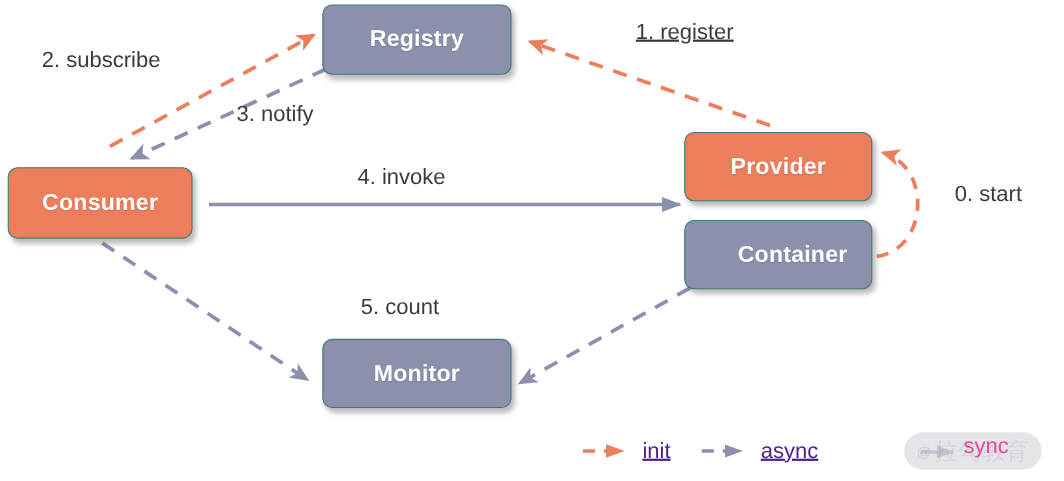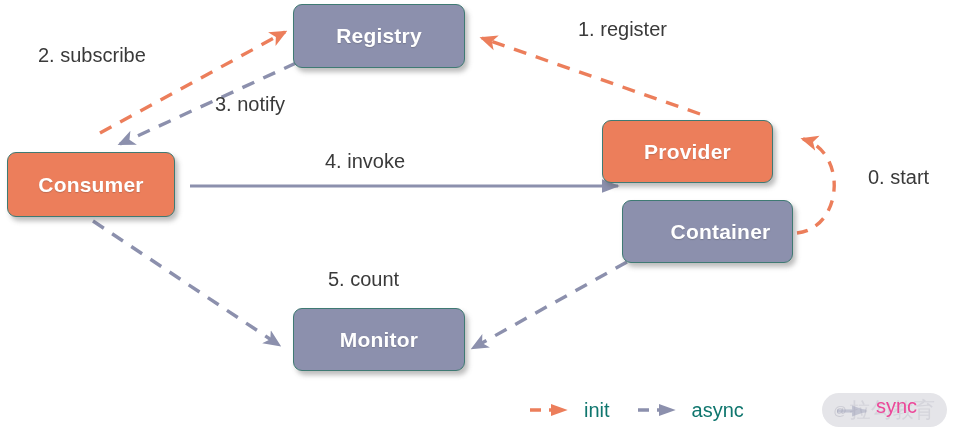--- a/index.html
+++ b/index.html
@@ -59,23 +59,24 @@
     display: flex;
     align-items: center;
     gap: 26px;
   }
   .legend-item {
     display: flex;
     align-items: center;
     gap: 8px;
   }
   .legend-label {
-    color: #0f766e;
+    color: #4c1d95;
     font-size: 20px;
     white-space: nowrap;
+    text-decoration: underline;
   }
   .legend-swatch { display: block; }
   .watermark {
     position: absolute;
     left: 822px;
     top: 393px;
     width: 125px;
     height: 34px;
     border-radius: 17px;
     background: #e4e4e8;
@@ -152,35 +153,35 @@
   </svg>
 
   <div class="node purple" style="left:293px; top:4px; width:172px; height:64px;text-align:right;">
     <span>Registry</span>
   </div>
 
   <div class="node orange" style="left:7px; top:152px; width:168px; height:65px;text-align:right;">
     <span>Consumer</span>
   </div>
 
-  <div class="node orange" style="left:602px; top:120px; width:171px; height:63px;align-items:center;">
+  <div class="node orange" style="left:622px; top:120px; width:171px; height:63px;align-items:center;">
     <span>Provider</span>
   </div>
 
   <div class="node purple" style="left:622px; top:200px; width:171px; height:63px;padding-left:26px;">
     <span>Container</span>
   </div>
 
   <div class="node purple" style="left:293px; top:308px; width:172px; height:63px;">
     <span>Monitor</span>
   </div>
 
   <div class="edge-label" style="left:868px; top:166px;">0. start</div>
 
-  <div class="edge-label" style="left:578px; top:18px;">1. register</div>
+  <div class="edge-label" style="left:578px; top:18px;text-decoration:underline;">1. register</div>
 
   <div class="edge-label" style="left:38px; top:44px;">2. subscribe</div>
 
   <div class="edge-label" style="left:215px; top:93px;">3. notify</div>
 
   <div class="edge-label" style="left:325px; top:150px;">4. invoke</div>
 
   <div class="edge-label" style="left:328px; top:268px;">5. count</div>
 
   <div class="legend">

